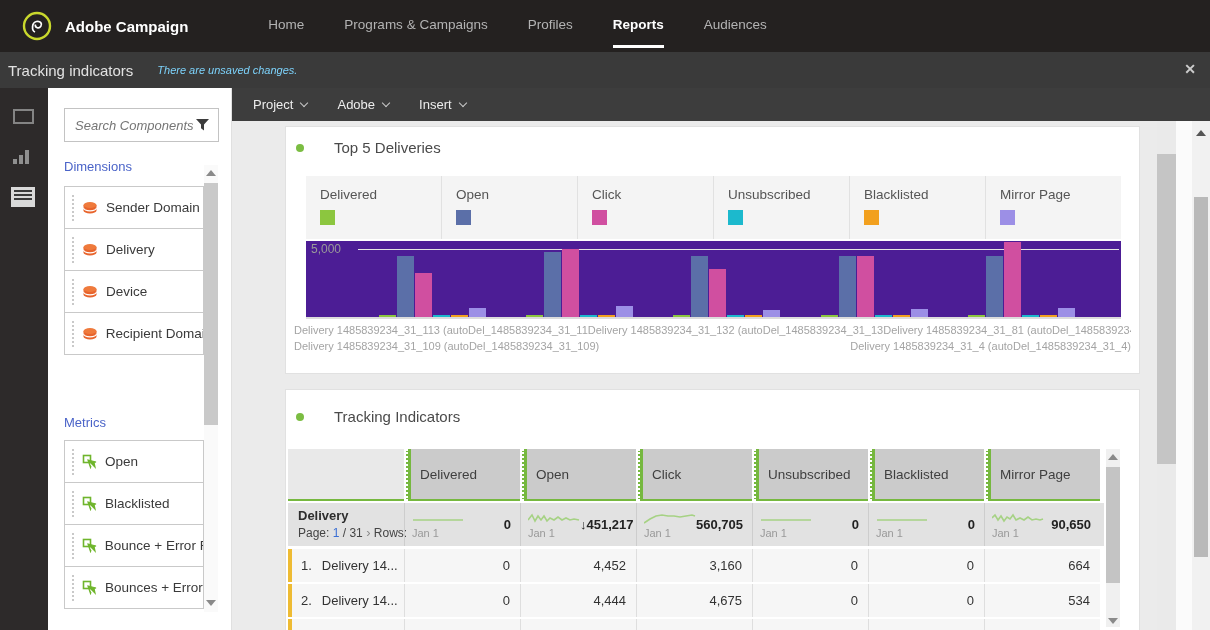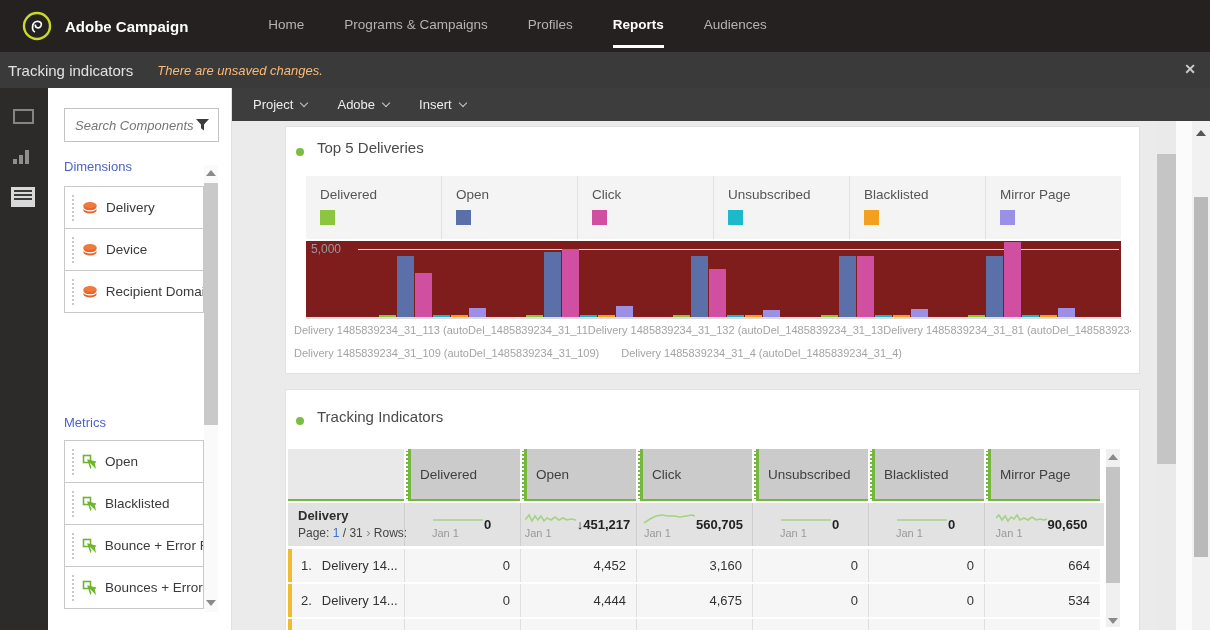--- a/index.html
+++ b/index.html
@@ -12,21 +12,21 @@
   .logo{margin-left:22px;width:30px;height:30px;flex:0 0 auto;}
   .brand{color:#fff;font-weight:bold;font-size:15px;margin-left:13px;}
   .nav{display:flex;margin-left:60px;height:52px;}
   .nav-item{color:#b3b3b3;font-size:13.5px;padding:0 20px;line-height:50px;height:52px;position:relative;cursor:pointer;white-space:nowrap;}
   .nav-item.active{color:#fff;font-weight:bold;}
   .nav-item.active::after{content:"";position:absolute;left:20px;right:20px;bottom:4px;height:3px;background:#fff;}
 
   
   .subheader{position:absolute;left:0;top:52px;width:1210px;height:36px;background:#3a3a3a;display:flex;align-items:center;z-index:29;}
   .sub-title{color:#e2e2e2;font-size:15px;margin-left:8px;}
-  .sub-msg{color:#fdba74;font-size:13px;font-style:italic;margin-left:24px;}
+  .sub-msg{color:#7dd3fc;font-size:11px;font-style:italic;margin-left:24px;}
   .close-x{position:absolute;right:14px;top:9px;color:#cccccc;font-size:14px;font-weight:bold;cursor:pointer;}
   .subtab-strip{position:absolute;left:0;top:88px;width:148px;height:7px;background:#262323;}
 
   
   .toolbar{position:absolute;left:232px;top:88px;width:978px;height:33px;background:#3d3d3d;display:flex;align-items:center;z-index:20;}
   .menu{color:#ededed;font-size:13px;margin-left:12px;padding:3px 9px;display:flex;align-items:center;gap:8px;cursor:pointer;}
   .chev{width:6px;height:6px;border-right:1.6px solid #c9c9c9;border-bottom:1.6px solid #c9c9c9;transform:rotate(45deg);margin-top:-3px;}
 
   
   .sidebar{position:absolute;left:0;top:88px;width:48px;height:542px;background:#2d2a2a;}
@@ -50,55 +50,55 @@
   .comp-label{font-size:13.5px;color:#3a3a3a;white-space:nowrap;overflow:hidden;}
   .panel-scroll{position:absolute;left:156px;top:77px;width:14px;height:447px;background:#fafafa;}
   .arr-up{width:0;height:0;border-left:5px solid transparent;border-right:5px solid transparent;border-bottom:6px solid #8a8a8a;margin:5px auto 0;}
   .arr-dn{width:0;height:0;border-left:5px solid transparent;border-right:5px solid transparent;border-top:6px solid #8a8a8a;margin:0 auto;position:absolute;bottom:6px;left:2px;}
   .ps-thumb{position:absolute;left:0;top:18px;width:14px;height:242px;background:#c9c9c9;cursor:grab;}
 
   
   .card{position:absolute;left:285px;width:855px;background:#fff;border:1px solid #e1e1e1;}
   .chart-card{top:126px;height:248px;}
   .table-card{top:389px;height:262px;}
-  .card-title-row{position:absolute;left:10px;display:flex;align-items:flex-end;gap:13px;}
+  .card-title-row{position:absolute;left:10px;display:flex;align-items:center;gap:30px;}
   .bullet{width:8px;height:8px;border-radius:50%;background:#7bbd42;}
   .card-title{font-size:15px;color:#4a4a4a;}
 
   
   .legend{position:absolute;left:20px;top:49px;width:815px;height:63px;background:#f4f4f4;display:flex;}
   .legend-cell{flex:1;border-right:1px solid #e1e1e1;padding:11px 0 0 14px;cursor:pointer;}
   .legend-cell:last-child{border-right:none;}
   .legend-label{font-size:13.5px;color:#555;}
   .legend-swatch{width:15px;height:15px;margin-top:8px;}
-  .plot{position:absolute;left:20px;top:114px;width:815px;height:78px;background:#7f1d1d;}
+  .plot{position:absolute;left:20px;top:114px;width:815px;height:78px;background:#4c1d95;}
   .gridline{position:absolute;left:52px;right:2px;top:8px;height:1px;background:#e4e4e4;}
   .ytick{position:absolute;left:5px;top:1px;font-size:12px;color:#9a9a9a;}
   .baseline{position:absolute;left:0;right:0;bottom:0;height:2px;background:#dcdcdc;}
   .groups{position:absolute;left:34px;right:6px;bottom:2px;height:76px;display:flex;justify-content:space-evenly;align-items:flex-end;}
   .bar-group{display:flex;align-items:flex-end;}
   .bar{width:17px;margin-right:1px;}
   .xrow{position:absolute;left:8px;right:8px;font-size:11px;color:#a4a4a4;white-space:nowrap;overflow:hidden;display:flex;}
   .xrow1{top:197px;justify-content:space-between;}
-  .xrow2{top:220px;justify-content:flex-start;gap:22px;}
+  .xrow2{top:213px;justify-content:space-between;gap:22px;}
 
   
   .ttable{position:absolute;left:2px;top:59px;width:816px;}
   .thead{display:flex;height:52px;margin-bottom:2px;}
   .th{background:#cbcbcb;border-bottom:2px solid #76b83f;display:flex;align-items:center;margin-right:2px;position:relative;padding-left:14px;font-size:13.5px;color:#3f3f3f;cursor:grab;}
   .th-first{background:#e9e9e9;width:116px;flex:0 0 auto;padding-left:0;}
   .th-col{width:114px;flex:0 0 auto;}
   .gbar{position:absolute;left:0;top:0;bottom:-2px;width:5px;background:#76b83f;border-left:2px dotted #fff;}
   .summary{display:flex;height:43px;margin-bottom:3px;background:#e2e2e2;}
   .sum-first{width:116px;flex:0 0 auto;padding:5px 0 0 10px;}
   .sum-name{font-weight:bold;font-size:13px;color:#2e2e2e;}
   .sum-page{font-size:12px;color:#444;margin-top:2px;white-space:nowrap;}
   .pg-link{color:#3b6fd4;cursor:pointer;}
   .pg-chev{color:#8a8a8a;font-size:13px;cursor:pointer;}
-  .sum-cell{width:116px;flex:0 0 auto;display:flex;align-items:center;justify-content:center;border-left:1px solid #cdcdcd;padding:0 9px 0 7px;}
+  .sum-cell{width:116px;flex:0 0 auto;display:flex;align-items:center;justify-content:space-between;border-left:1px solid #cdcdcd;padding:0 9px 0 7px;}
   .spark-wrap{display:flex;flex-direction:column;line-height:10px;}
   .spark-date{font-size:11px;color:#999;margin-top:1px;}
   .sum-val{font-weight:bold;font-size:13px;color:#222;white-space:nowrap;}
   .dn-arrow{font-weight:bold;}
   .data-row{display:flex;height:33px;margin-bottom:2px;}
   .dr-first{width:116px;flex:0 0 auto;background:#f6f6f6;border-left:4px solid #eebb33;display:flex;align-items:center;font-size:13px;color:#333;padding-left:9px;white-space:nowrap;overflow:hidden;}
   .dr-num{margin-right:10px;}
   .dr-cell{width:116px;flex:0 0 auto;background:#f6f6f6;border-left:1px solid #dedede;display:flex;align-items:center;justify-content:flex-end;padding-right:10px;font-size:13px;color:#333;}
   .row-partial{height:11px;overflow:hidden;margin-bottom:0;}
   .table-scroll{position:absolute;left:820px;top:59px;width:14px;height:178px;background:#f0f0f0;}
@@ -178,20 +178,31 @@
   <div class="comp-list" style="top:98px" id="dims-list">
       <div class="comp-item">
         <span class="drag-dots"></span>
         <span class="comp-ico">
           <svg width="16" height="14" viewBox="0 0 16 14">
             <path d="M1.5,4 v5.5 a6.5,3 0 0 0 13,0 V4" fill="#e8642c"></path>
             <ellipse cx="8" cy="4" rx="6.5" ry="3" fill="#ef7a3c"></ellipse>
             <path d="M1.5,6.8 a6.5,3 0 0 0 13,0" fill="none" stroke="#fff" stroke-width="1.2"></path>
           </svg>
         </span>
+        <span class="comp-label">Sender Domain</span>
+      </div>
+      <div class="comp-item">
+        <span class="drag-dots"></span>
+        <span class="comp-ico">
+          <svg width="16" height="14" viewBox="0 0 16 14">
+            <path d="M1.5,4 v5.5 a6.5,3 0 0 0 13,0 V4" fill="#e8642c"></path>
+            <ellipse cx="8" cy="4" rx="6.5" ry="3" fill="#ef7a3c"></ellipse>
+            <path d="M1.5,6.8 a6.5,3 0 0 0 13,0" fill="none" stroke="#fff" stroke-width="1.2"></path>
+          </svg>
+        </span>
         <span class="comp-label">Delivery</span>
       </div>
       <div class="comp-item">
         <span class="drag-dots"></span>
         <span class="comp-ico">
           <svg width="16" height="14" viewBox="0 0 16 14">
             <path d="M1.5,4 v5.5 a6.5,3 0 0 0 13,0 V4" fill="#e8642c"></path>
             <ellipse cx="8" cy="4" rx="6.5" ry="3" fill="#ef7a3c"></ellipse>
             <path d="M1.5,6.8 a6.5,3 0 0 0 13,0" fill="none" stroke="#fff" stroke-width="1.2"></path>
           </svg>

